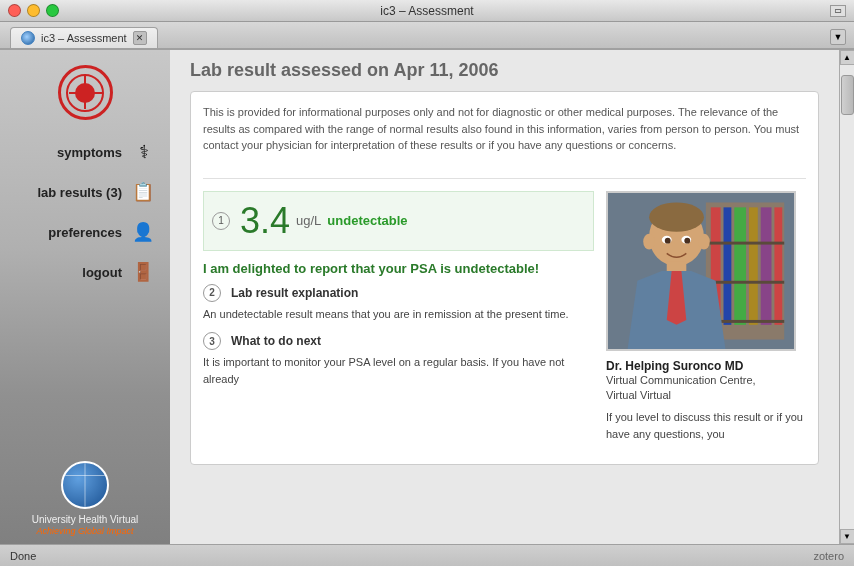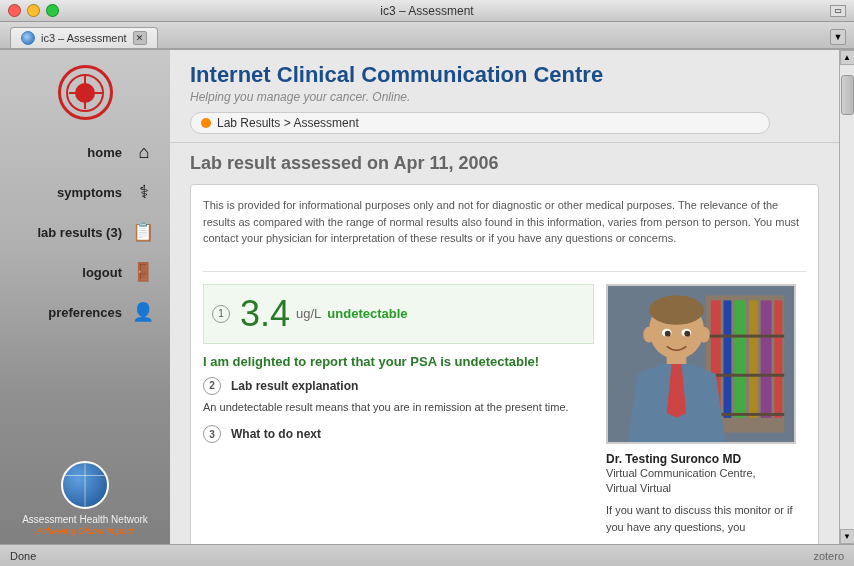--- a/index.html
+++ b/index.html
@@ -483,57 +483,45 @@
 
         <div class="ic3-outer" style="margin-bottom:12px; margin-top:5px;">
           <div class="ic3-cross-h"></div>
           <div class="ic3-cross-v"></div>
           <div class="ic3-inner">
             <div class="ic3-center"></div>
           </div>
         </div>
 
         <div class="nav-item">
-          <span class="nav-label">home</span>
-          <div class="nav-icon-img">⌂</div>
-        </div>
-        <div class="nav-item">
           <span class="nav-label">symptoms</span>
           <div class="nav-icon-img">⚕</div>
         </div>
         <div class="nav-item">
           <span class="nav-label">lab results (3)</span>
           <div class="nav-icon-img">📋</div>
         </div>
         <div class="nav-item">
+          <span class="nav-label">preferences</span>
+          <div class="nav-icon-img">👤</div>
+        </div>
+        <div class="nav-item">
           <span class="nav-label">logout</span>
           <div class="nav-icon-img">🚪</div>
         </div>
-        <div class="nav-item">
-          <span class="nav-label">preferences</span>
-          <div class="nav-icon-img">👤</div>
-        </div>
 
         <div class="sidebar-bottom">
           <div class="uhn-globe"></div>
-          <div class="uhn-text">Assessment Health Network</div>
+          <div class="uhn-text">University Health Virtual</div>
           <div class="uhn-subtitle">Achieving Global Impact</div>
         </div>
       </div>
 
       <div class="main-area">
 
-        <div class="header-section">
-          <div class="header-title">Internet Clinical Communication Centre</div>
-          <div class="header-subtitle">Helping you manage your cancer. Online.</div>
-          <div class="breadcrumb-bar">
-            <span class="breadcrumb-dot"></span>
-            <span class="breadcrumb-text">Lab Results &gt; Assessment</span>
-          </div>
-        </div>
 
         <div class="assessment-title">Lab result assessed on Apr 11, 2006</div>
 
         <div class="content-box">
           <div class="disclaimer">This is provided for informational purposes only and not for diagnostic or other medical purposes. The relevance of the results as compared with the range of normal results also found in this information, varies from person to person. You must contact your physician for interpretation of these results or if you have any questions or concerns.</div>
 
           <div class="two-col">
 
             <div class="left-col">
 
@@ -552,20 +540,21 @@
                   <span>Lab result explanation</span>
                 </div>
                 <div class="section-body">An undetectable result means that you are in remission at the present time.</div>
               </div>
 
               <div class="section-block">
                 <div class="section-header">
                   <div class="circle-num">3</div>
                   <span>What to do next</span>
                 </div>
+                <div class="section-body">It is important to monitor your PSA level on a regular basis. If you have not already</div>
               </div>
             </div>
 
             <div class="right-col">
 
               <div class="doctor-photo">
                 <svg width="190" height="160" viewBox="0 0 190 160">
 
                   <rect width="190" height="160" fill="#6a7a8a"></rect>
 
@@ -595,24 +584,24 @@
                   <ellipse cx="80" cy="48" rx="5" ry="4" fill="#fff"></ellipse>
                   <ellipse cx="61" cy="49" rx="3" ry="3" fill="#4a3020"></ellipse>
                   <ellipse cx="81" cy="49" rx="3" ry="3" fill="#4a3020"></ellipse>
 
                   <path d="M 60 62 Q 70 70 80 62" stroke="#8a5030" stroke-width="1.5" fill="none"></path>
 
                   <ellipse cx="42" cy="50" rx="6" ry="8" fill="#d4a574"></ellipse>
                   <ellipse cx="98" cy="50" rx="6" ry="8" fill="#d4a574"></ellipse>
                 </svg>
               </div>
-              <div class="doctor-name">Dr. Testing Suronco MD</div>
+              <div class="doctor-name">Dr. Helping Suronco MD</div>
               <div class="doctor-title">Virtual Communication Centre,</div>
               <div class="doctor-title">Virtual Virtual</div>
-              <div class="doctor-text">If you want to discuss this monitor or if you have any questions, you</div>
+              <div class="doctor-text">If you level to discuss this result or if you have any questions, you</div>
             </div>
           </div>
         </div>
       </div>
 
     </div>
   </div>
 
   <div class="scrollbar">
     <div class="scrollbar-up">▲</div>

